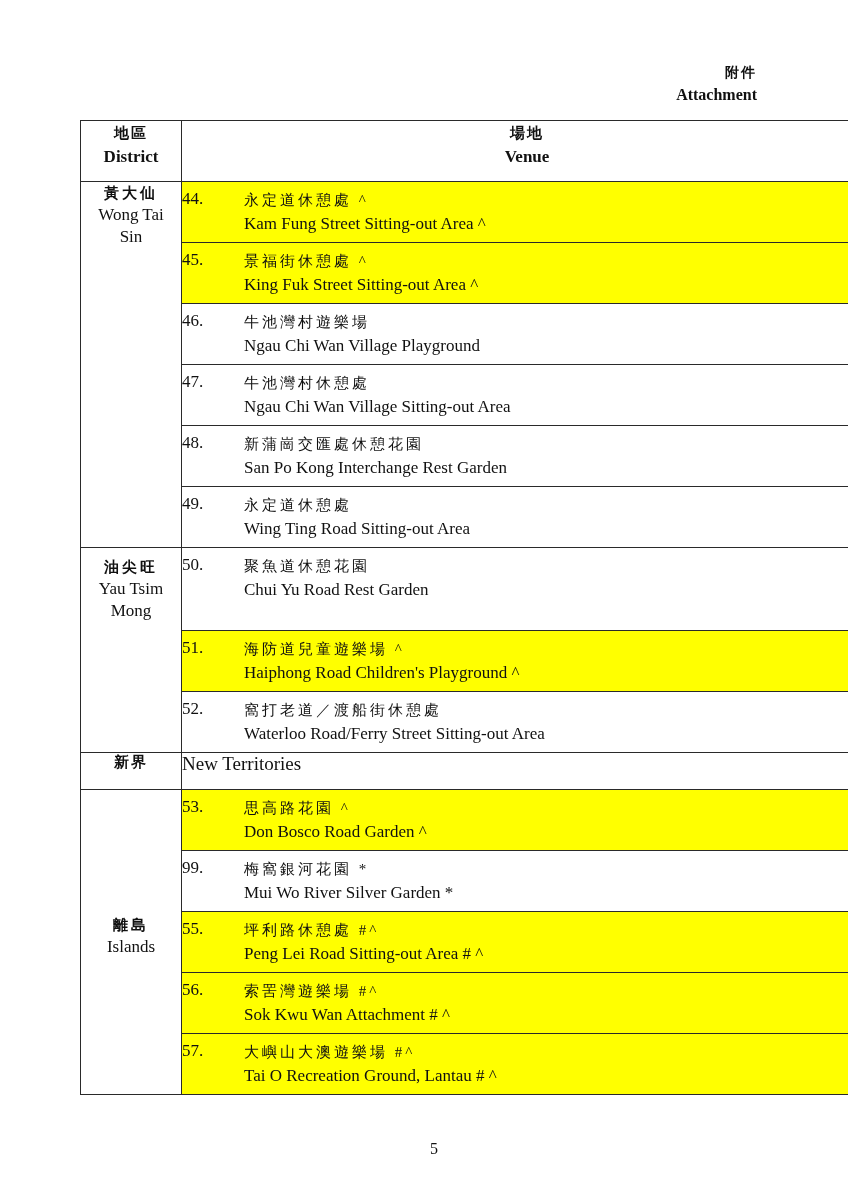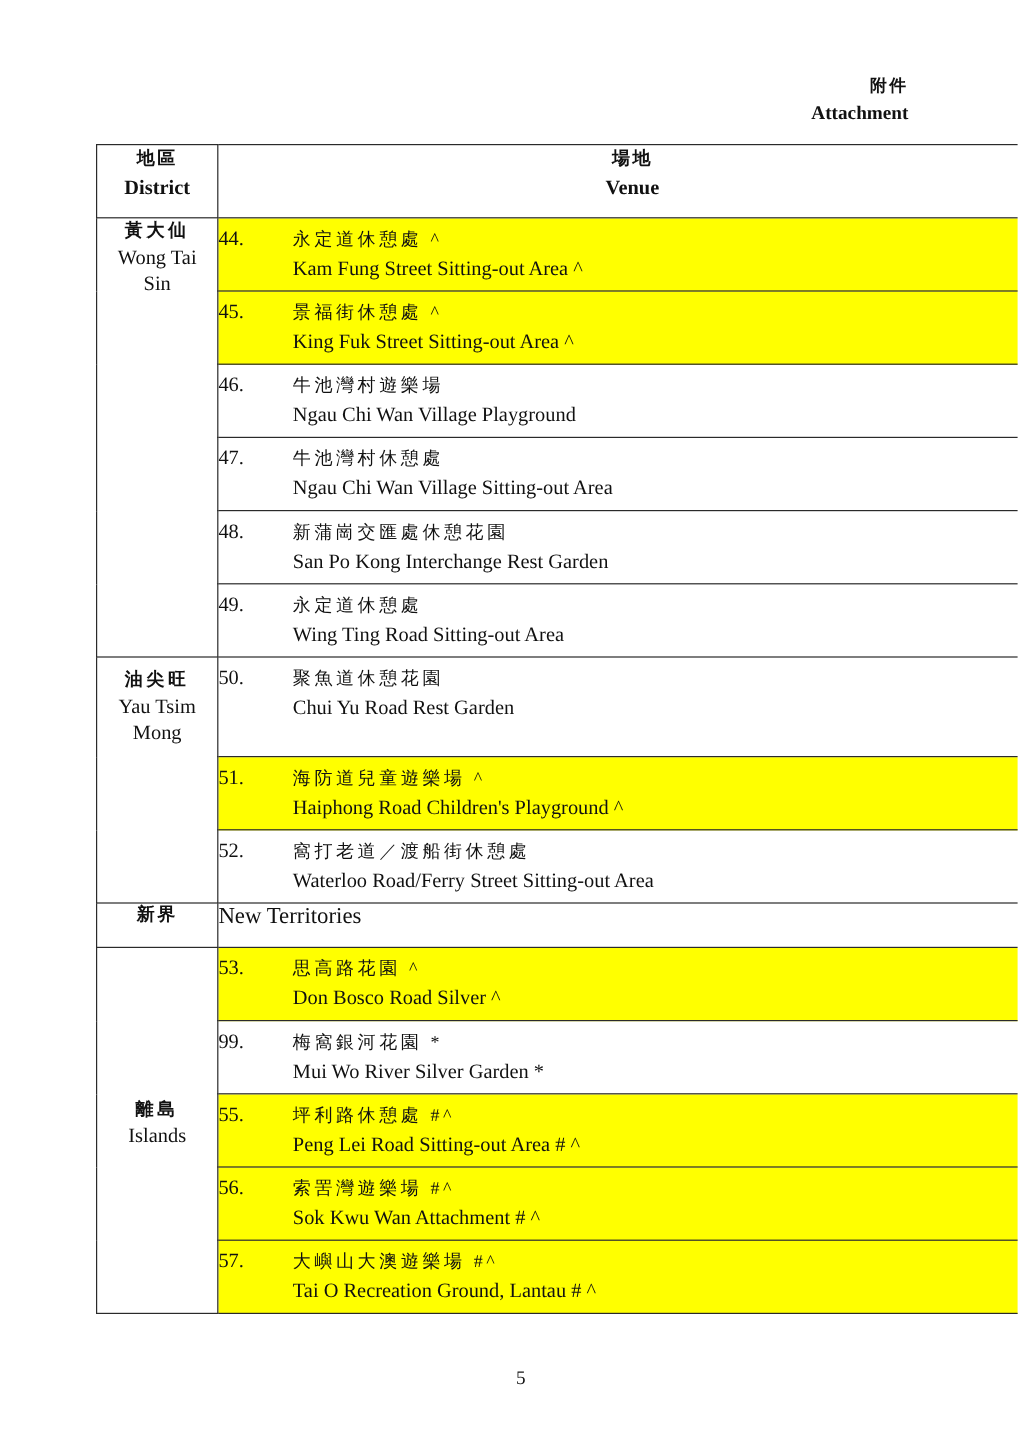--- a/index.html
+++ b/index.html
@@ -171,21 +171,21 @@
   <tr>
     <td class="district" rowspan="5" style="vertical-align:top;padding-top:124px">
       <div class="zh">離島</div>
       <div>Islands</div>
     </td>
     <td class="venue hl">
           <div class="vrow">
       <div class="num">53.</div>
       <div class="names">
               <div class="zh">思高路花園 ^</div>
-      <div>Don Bosco Road Silver ^</div>
+      <div>Don Bosco Road Garden ^</div>
             </div>
           </div>
         </td>
   </tr>
   <tr>
     <td class="venue">
           <div class="vrow">
       <div class="num">99.</div>
       <div class="names">
               <div class="zh">梅窩銀河花園 *</div>

